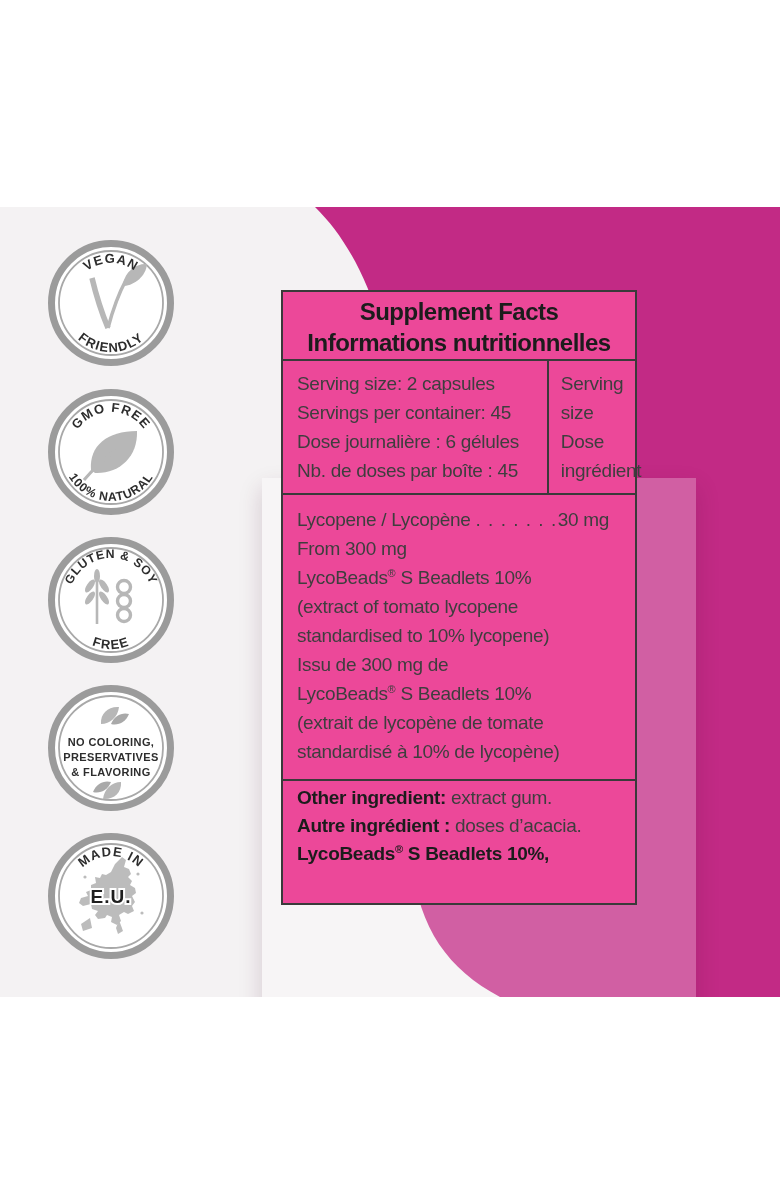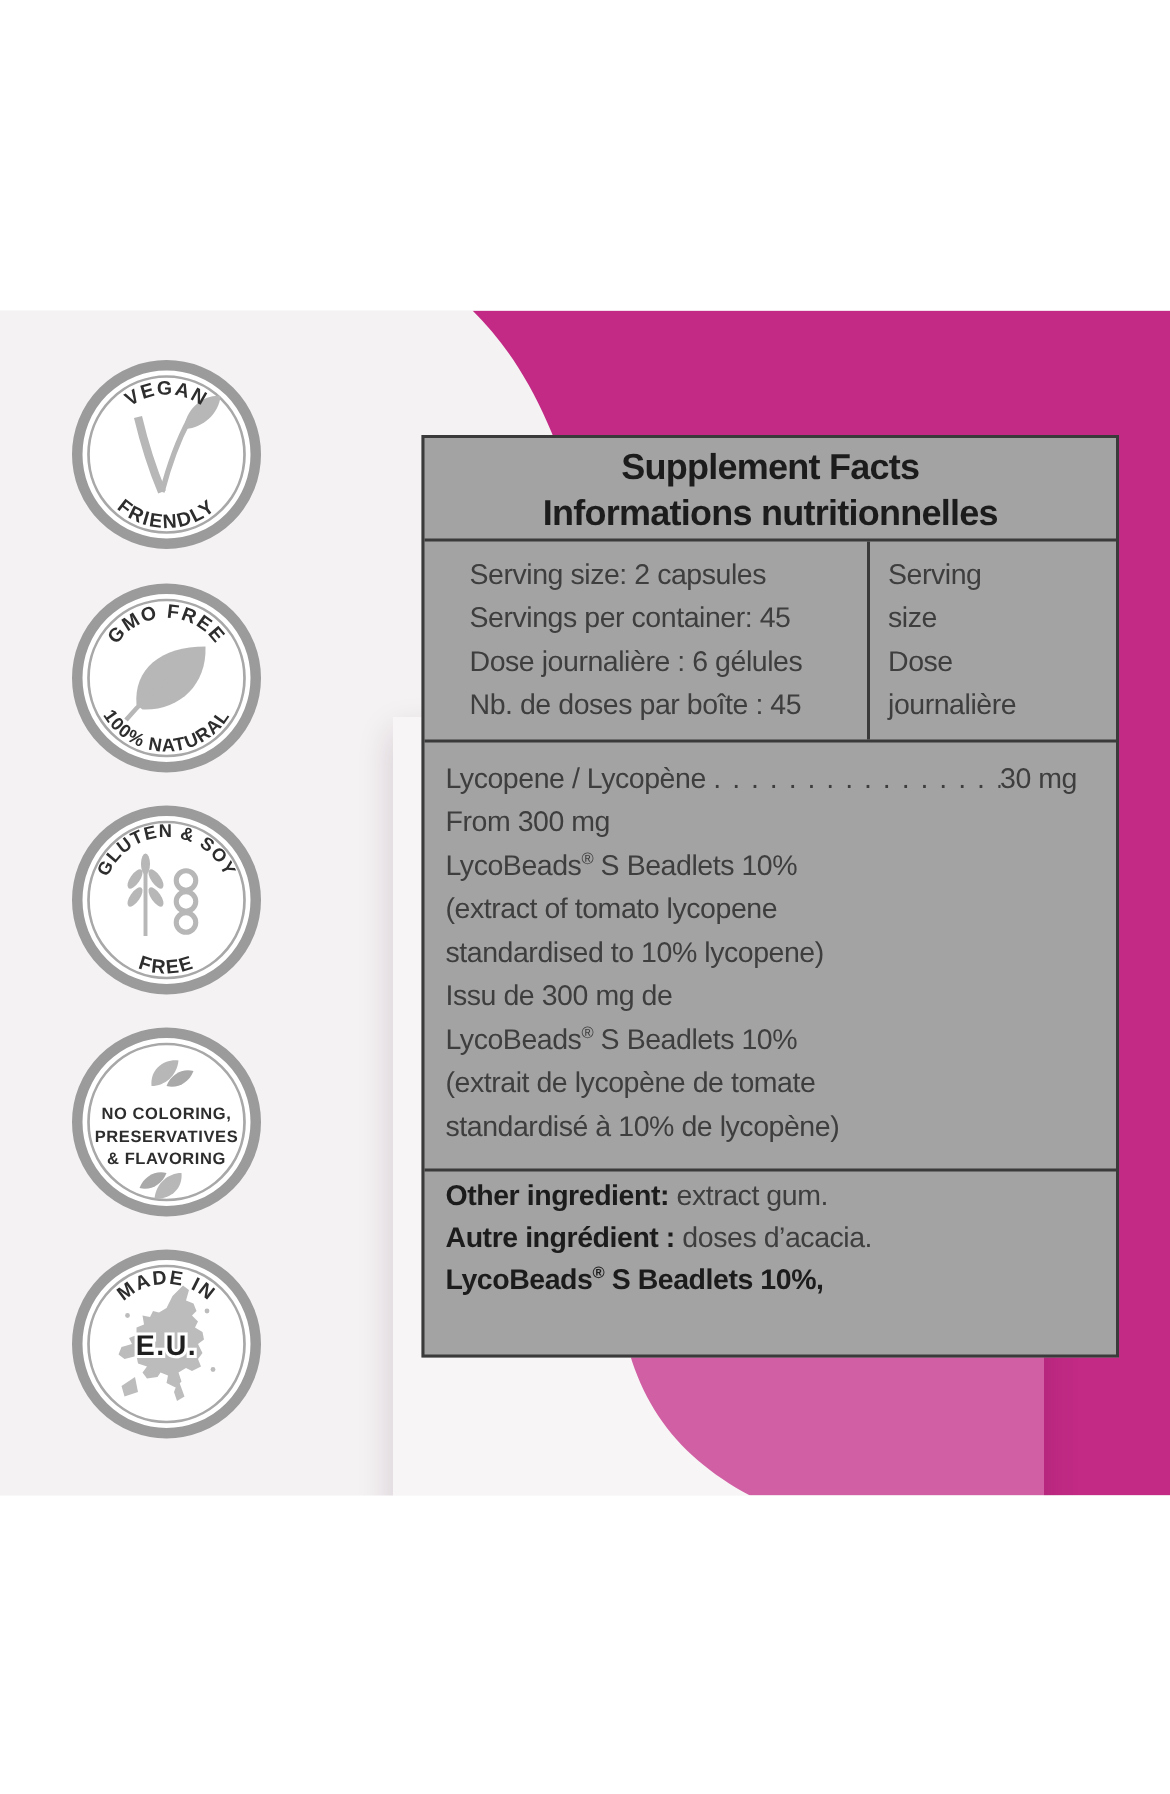--- a/index.html
+++ b/index.html
@@ -17,34 +17,34 @@
   }
   .band{position:absolute;left:0;top:207px;width:780px;height:790px;background:var(--band);overflow:hidden;}
   .band svg.bg{position:absolute;left:0;top:0;}
   .magenta-fill{fill:var(--magenta);}
   .frame{
     position:absolute;left:262px;top:271px;width:434px;height:651px;
     background:rgba(255,255,255,0.25);
     box-shadow:0 10px 22px rgba(70,15,50,0.18);
   }
   .panel{
-    position:absolute;left:281px;top:290px;width:465px;height:615px;
-    background:#a3a3a3;border:2px solid var(--panel-border);
+    position:absolute;left:281px;top:290px;width:356px;height:615px;
+    background:#ec4899;border:2px solid var(--panel-border);
     color:var(--text);
   }
   .panel-header{
     height:69px;border-bottom:2px solid var(--panel-border);
     display:flex;flex-direction:column;justify-content:center;align-items:center;
     padding-top:2px;
   }
   .panel-header .t{
     font-weight:bold;color:var(--text-bold);font-size:24px;line-height:31px;letter-spacing:-0.5px;white-space:nowrap;
   }
   .serving-row{display:flex;height:134px;border-bottom:2px solid var(--panel-border);}
-  .serving-left{width:271px;padding:8px 4px 0 30px;}
+  .serving-left{width:271px;padding:8px 4px 0 14px;}
   .serving-right{flex:1;border-left:2px solid var(--panel-border);padding:8px 10px 0 12px;margin-left:24px;}
   .bodyline{font-size:19px;line-height:29px;letter-spacing:-0.3px;white-space:nowrap;}
   .supplement-sec{height:286px;border-bottom:2px solid var(--panel-border);padding:10px 26px 0 14px;}
   .amount-line{display:flex;align-items:baseline;}
   .amount-line .nm{white-space:nowrap;}
   .amount-line .dots{flex:1;overflow:hidden;white-space:nowrap;padding:0 5px;letter-spacing:1px;}
   .amount-line .amt{white-space:nowrap;}
   .other-sec{padding:3px 14px 0 14px;}
   .other-sec .bodyline{line-height:28px;}
   .other-sec b{color:var(--text-bold);font-weight:bold;margin-top:44px;}
@@ -83,21 +83,21 @@
       <div class="serving-left">
         <div class="bodyline">Serving size: 2 capsules</div>
         <div class="bodyline">Servings per container: 45</div>
         <div class="bodyline">Dose journalière : 6 gélules</div>
         <div class="bodyline">Nb. de doses par boîte : 45</div>
       </div>
       <div class="serving-right">
         <div class="bodyline">Serving</div>
         <div class="bodyline">size</div>
         <div class="bodyline">Dose</div>
-        <div class="bodyline">journalière</div>
+        <div class="bodyline">ingrédient</div>
       </div>
     </div>
 
     <div class="supplement-sec">
       <div class="bodyline amount-line">
         <span class="nm">Lycopene / Lycopène</span>
         <span class="dots">. . . . . . . . . . . . . . . .</span>
         <span class="amt">30 mg</span>
       </div>
       <div class="bodyline"><span>From 300 mg</span><sup class="reg"></sup><span></span></div>

